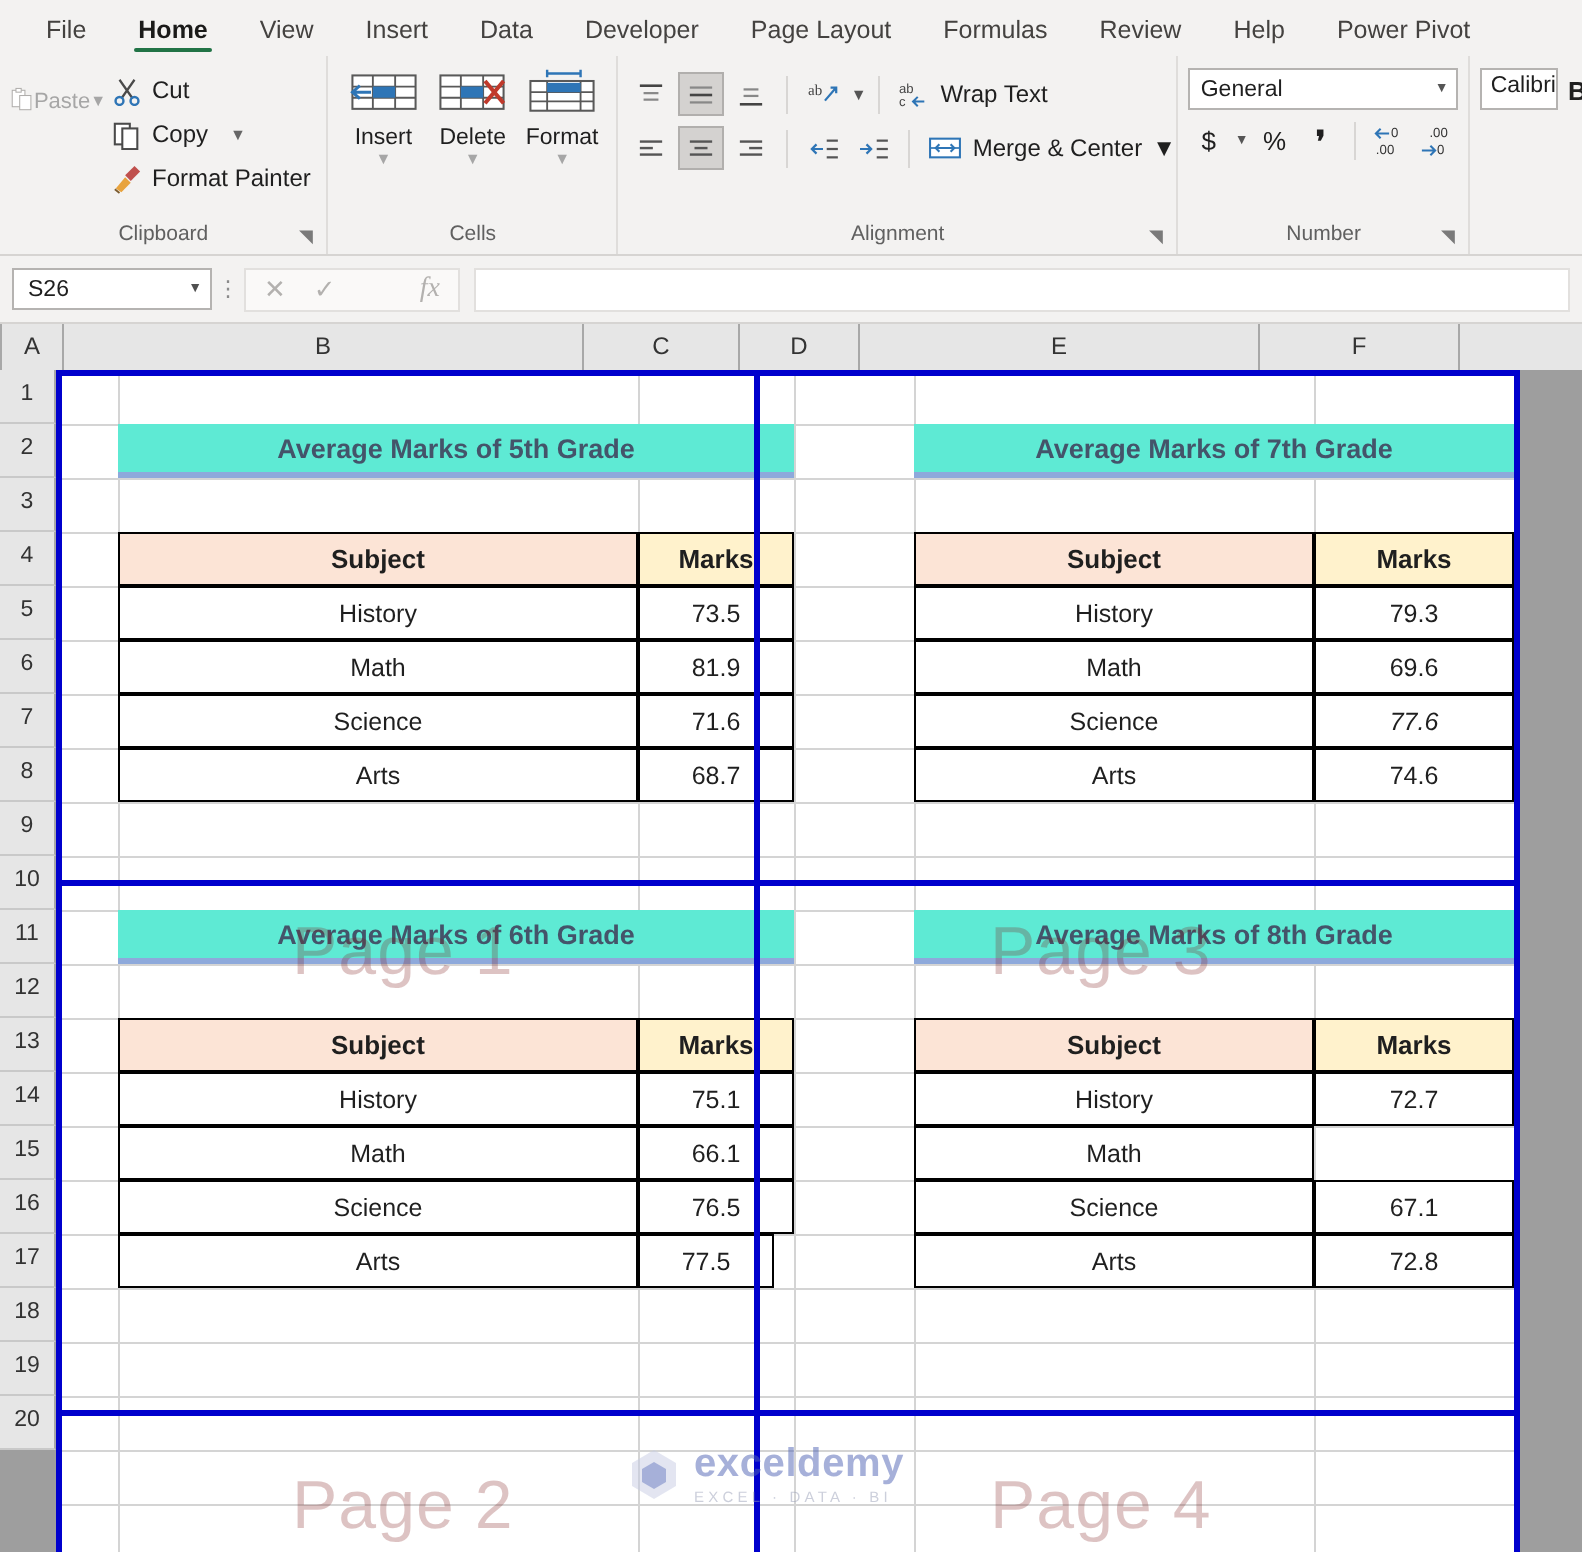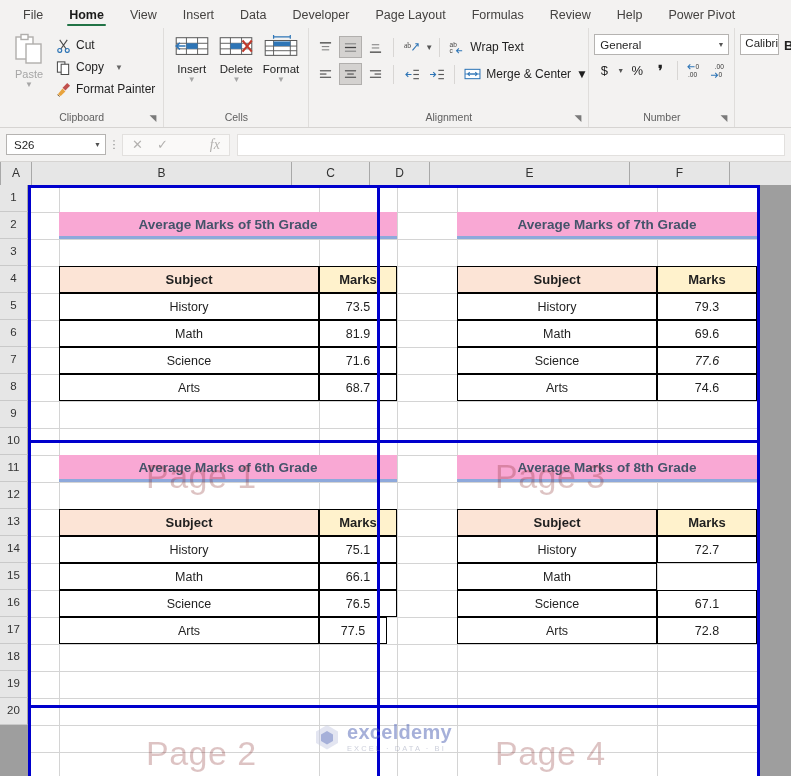--- a/index.html
+++ b/index.html
@@ -50,21 +50,21 @@
     color: #606060; text-align: center; position: relative;
   }
   .dlg {
     position: absolute; right: 2px; bottom: 1px;
     font-size: 9px; color: #7a7a7a;
   }
 
   
   .clip { width: 165px; }
   .paste-btn {
-    width: 48px; display: flex; flex-direction: column;
+    width: 48px; display: flex; flex-direction: row;
     align-items: center; padding-top: 2px; color: #a6a6a6;
   }
   .paste-label { font-size: 11px; margin-top: 1px; }
   .caret { font-size: 8px; line-height: 8px; margin-top: 1px; color: #a6a6a6; }
   .clip-items { display: flex; flex-direction: column; padding-top: 3px; }
   .clip-item {
     display: flex; align-items: center; gap: 5px;
     font-size: 12px; color: #1f1f1f; height: 22px;
     padding: 0 3px; white-space: nowrap;
   }
@@ -180,21 +180,21 @@
   }
   .cell {
     position: absolute; font-size: 12.5px; color: #1f1f1f;
     display: flex; align-items: center; overflow: hidden;
     white-space: nowrap;
   }
   .gline-v { position: absolute; width: 1px; background: #d4d4d4; }
   .gline-h { position: absolute; height: 1px; background: #d4d4d4; }
 
   .title-cell {
-    background: #f9a8d4; color: #44546a; font-weight: bold;
+    background: #5eead4; color: #44546a; font-weight: bold;
     font-size: 13.5px; justify-content: center;
     border-bottom: 3px solid #8ea9db;
   }
   .hdr-subject {
     background: #fce4d6; font-weight: bold; font-size: 13px;
     justify-content: center; border: 1px solid #000;
   }
   .hdr-marks {
     background: #fff2cc; font-weight: bold; font-size: 13px;
     justify-content: center; border: 1px solid #000;

